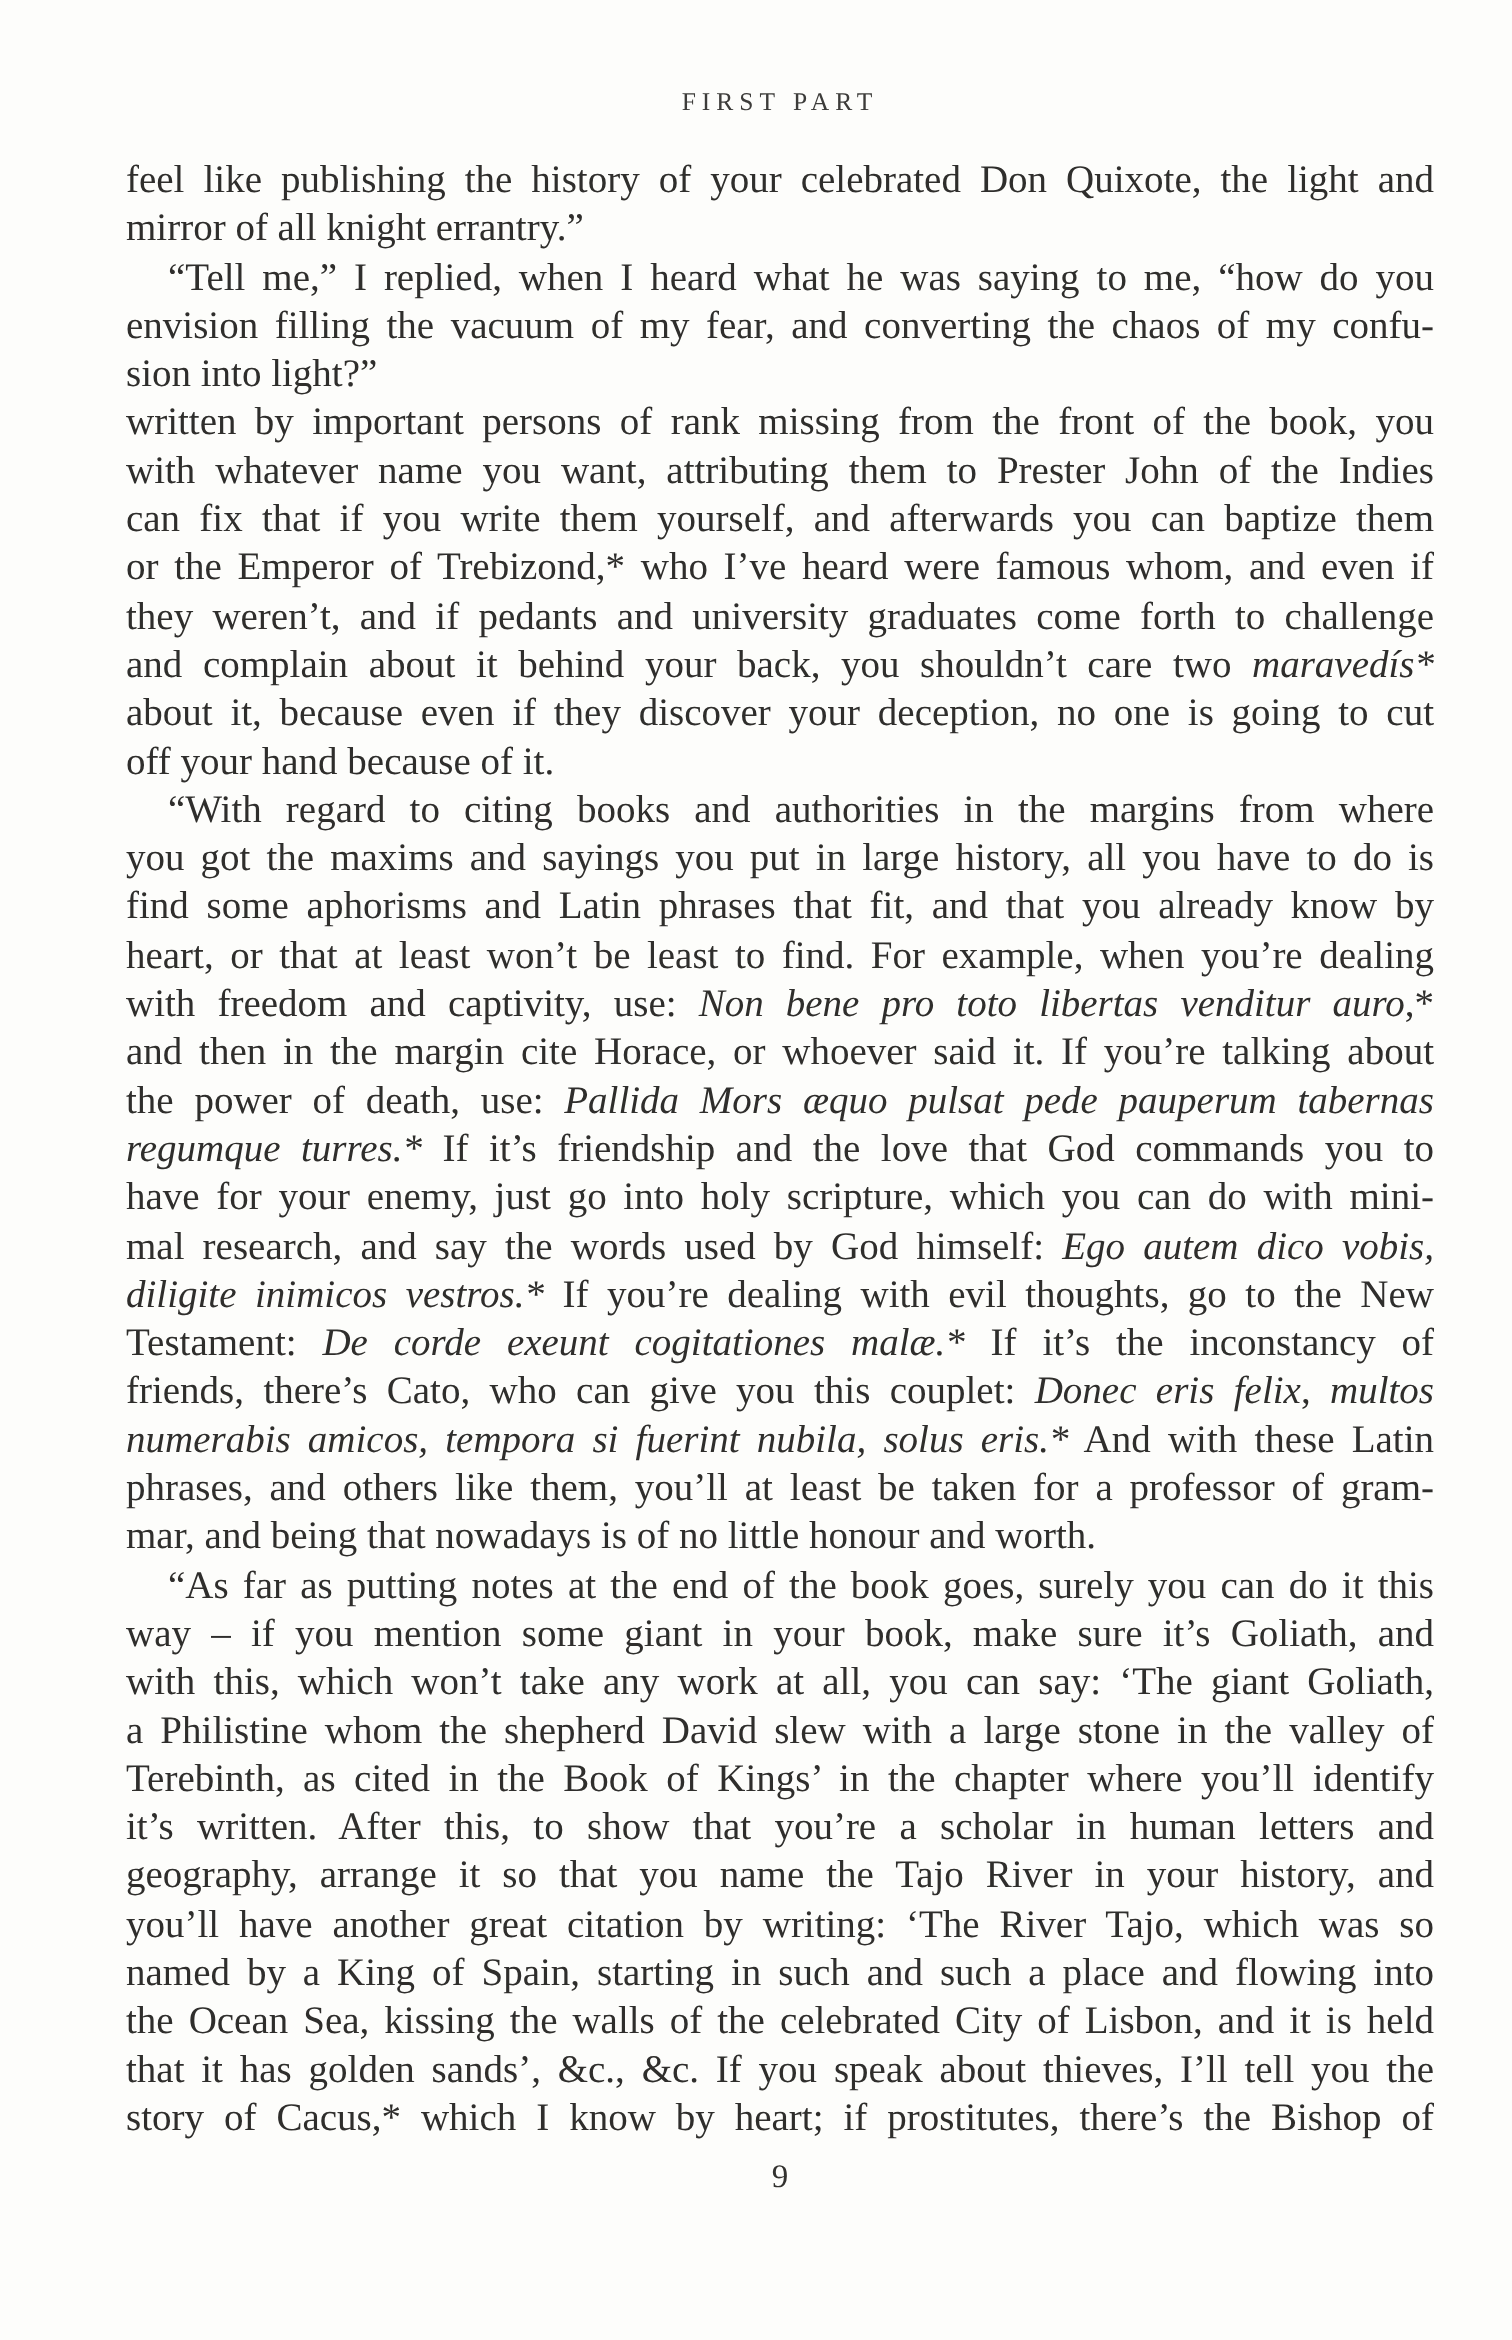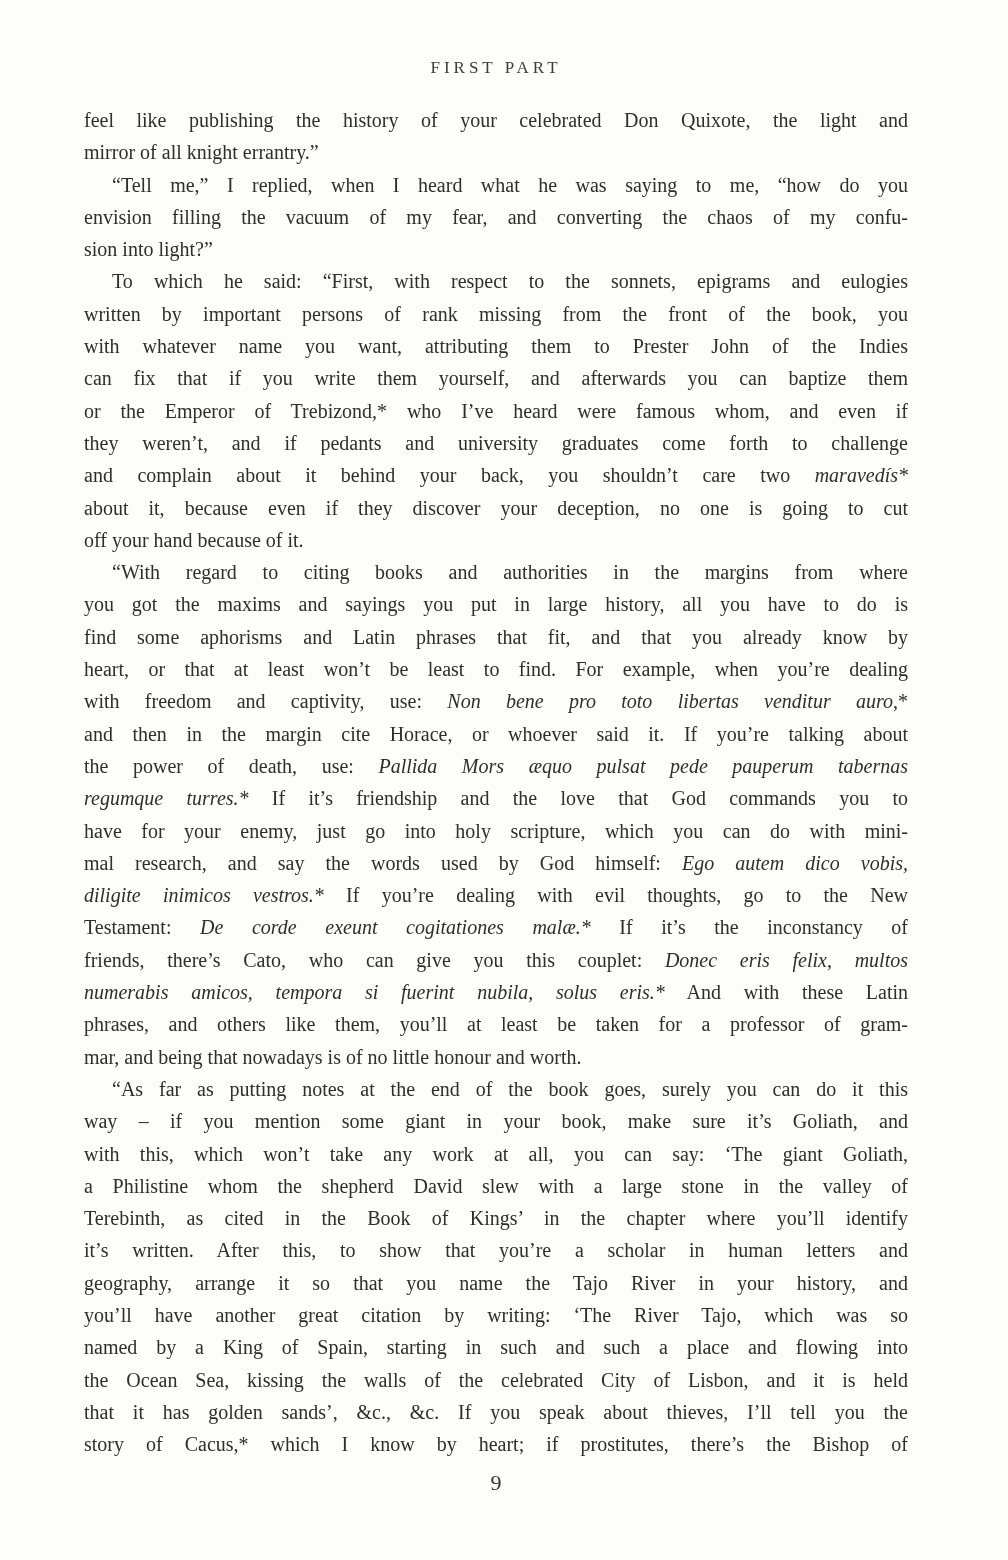--- a/index.html
+++ b/index.html
@@ -9,33 +9,33 @@
   }
   .page {
     position: relative;
     width: 1008px;
     height: 1560px;
     margin: 0 auto;
     background: #fdfdfb;
     color: #2f2e2c;
     font-family: "Liberation Serif", "DejaVu Serif", serif;
     box-sizing: border-box;
-    padding: 58px 100px 0 84px;
+    padding: 58px 52px 0 84px;
     overflow: hidden;
   }
   .running-header {
     text-align: center;
     font-size: 17px;
     letter-spacing: 4px;
     color: #3d3c3a;
     margin-bottom: 26px;
     font-variant: normal;
   }
   .body-text {
-    font-size: 20px;
+    font-size: 26px;
     line-height: 32.3px;
   }
   .para { margin: 0; }
   .line {
     text-align: justify;
     white-space: normal;
     overflow: hidden;
     height: 32.3px;
   }
   .line.just { text-align-last: justify; }
@@ -61,21 +61,20 @@
       <div class="para">
         <div class="line just">feel like publishing the history of your celebrated Don Quixote, the light and</div>
         <div class="line">mirror of all knight errantry.”</div>
       </div>
       <div class="para">
         <div class="line just first-indent">“Tell me,” I replied, when I heard what he was saying to me, “how do you</div>
         <div class="line just">envision filling the vacuum of my fear, and converting the chaos of my confu-</div>
         <div class="line">sion into light?”</div>
       </div>
       <div class="para">
-        <div class="line just first-indent">To which he said: “First, with respect to the sonnets, epigrams and eulogies</div>
         <div class="line just">written by important persons of rank missing from the front of the book, you</div>
         <div class="line just">with whatever name you want, attributing them to Prester John of the Indies</div>
         <div class="line just">can fix that if you write them yourself, and afterwards you can baptize them</div>
         <div class="line just">or the Emperor of Trebizond,* who I’ve heard were famous whom, and even if</div>
         <div class="line just">they weren’t, and if pedants and university graduates come forth to challenge</div>
         <div class="line just">and complain about it behind your back, you shouldn’t care two <i>maravedís*</i></div>
         <div class="line just">about it, because even if they discover your deception, no one is going to cut</div>
         <div class="line">off your hand because of it.</div>
       </div>
       <div class="para">

